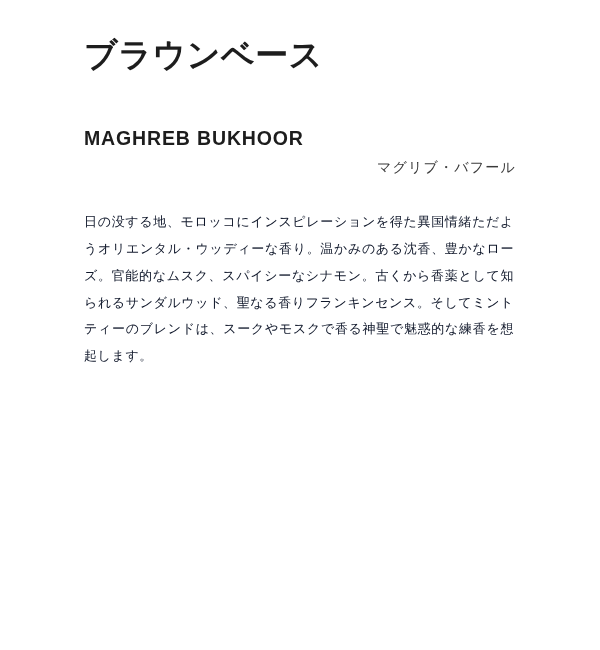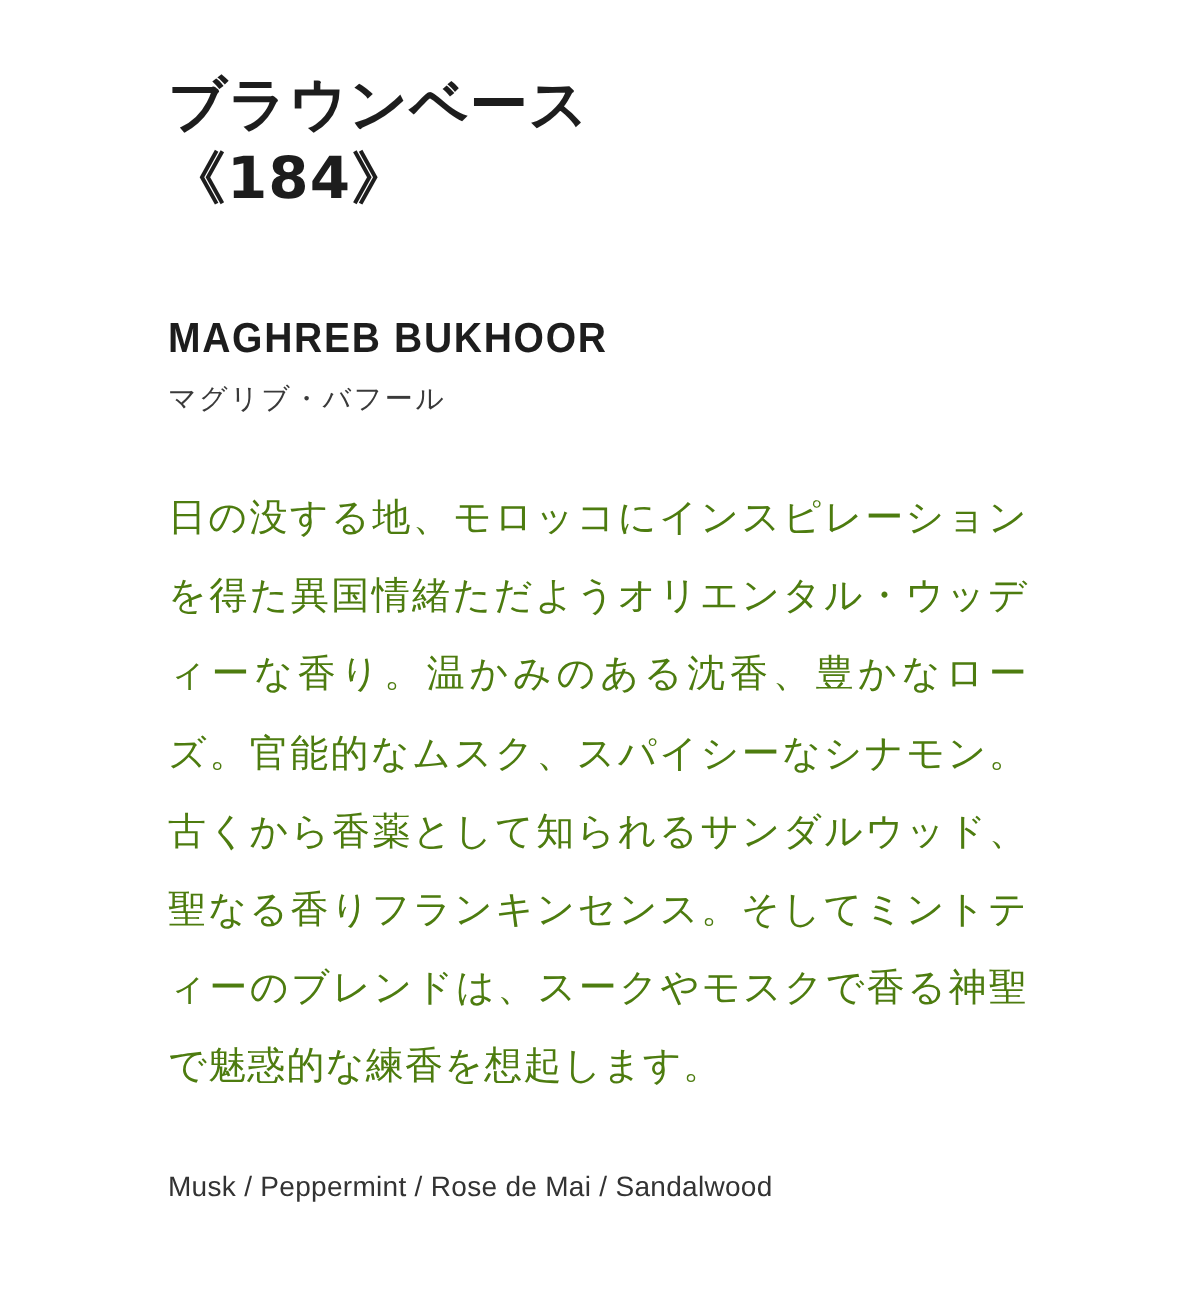--- a/index.html
+++ b/index.html
@@ -19,21 +19,21 @@
     width: 600px;
     height: 650px;
     box-sizing: border-box;
     padding: 34px 84px 0 84px;
   }
 
   
   .series {
     font-family: "DejaVu Sans", sans-serif;
     font-weight: bold;
-    font-size: 29px;
+    font-size: 33px;
     line-height: 1.28;
     letter-spacing: 0.5px;
     color: #1d1d1d;
     margin: 0;
   }
   .series .line2 {
     display: block;
   }
 
   
@@ -46,29 +46,30 @@
     margin: 50px 0 0 0;
     transform: scaleX(0.93);
     transform-origin: left center;
   }
   .product-ja {
     font-family: "DejaVu Sans", sans-serif;
     font-size: 14px;
     letter-spacing: 1.2px;
     color: #3a3a3a;
     margin: 9px 0 0 0;
+    text-align: right;
   }
 
   
   .description {
-    font-family: Liberation Mono, monospace;
-    font-size: 19px;
+    font-family: Liberation Serif, serif;
+    font-size: 13px;
     line-height: 2.06;
     letter-spacing: 0.6px;
-    color: #4d7c0f;
+    color: #0f172a;
     margin: 32px 0 0 0;
     text-align: justify;
     width: 430px;
   }
 
   
   .notes-ja {
     font-family: "DejaVu Sans", sans-serif;
     font-size: 13.5px;
     line-height: 2.18;
@@ -92,26 +93,24 @@
     display: block;
   }
 </style>
 </head>
 <body>
 
 <div class="page">
 
   <h1 class="series">
     <span>ブラウンベース</span>
-    <span class="line2">《184》</span>
   </h1>
 
   <h2 class="product-en">MAGHREB BUKHOOR</h2>
   <div class="product-ja">マグリブ・バフール</div>
 
   <p class="description">日の没する地、モロッコにインスピレーションを得た異国情緒ただようオリエンタル・ウッディーな香り。温かみのある沈香、豊かなローズ。官能的なムスク、スパイシーなシナモン。古くから香薬として知られるサンダルウッド、聖なる香りフランキンセンス。そしてミントティーのブレンドは、スークやモスクで香る神聖で魅惑的な練香を想起します。</p>
 
 
   <div class="notes-en">
-    <span class="ln">Musk / Peppermint / Rose de Mai / Sandalwood</span>
   </div>
 
 </div>
 
 </body></html>

